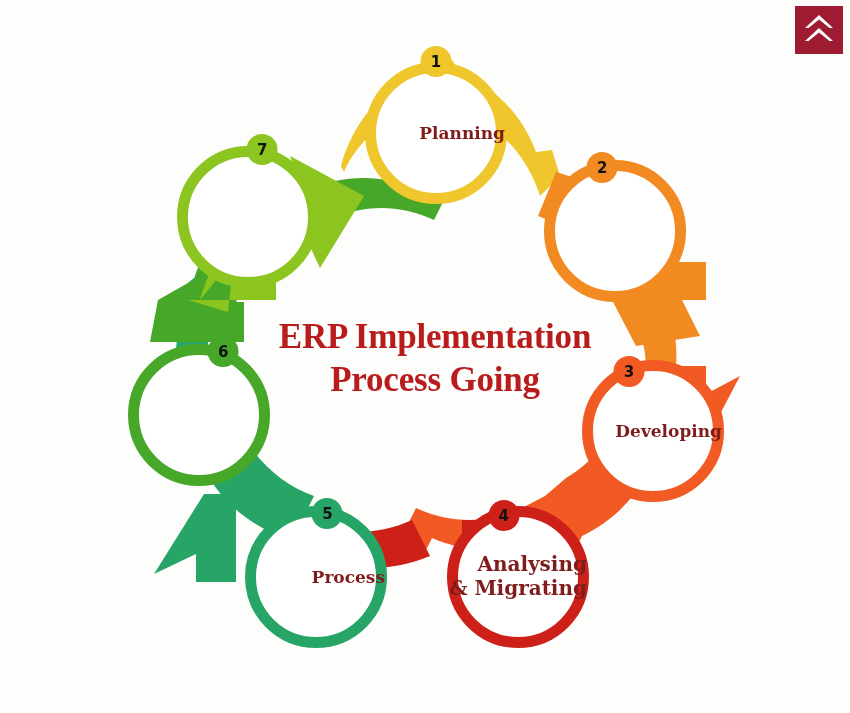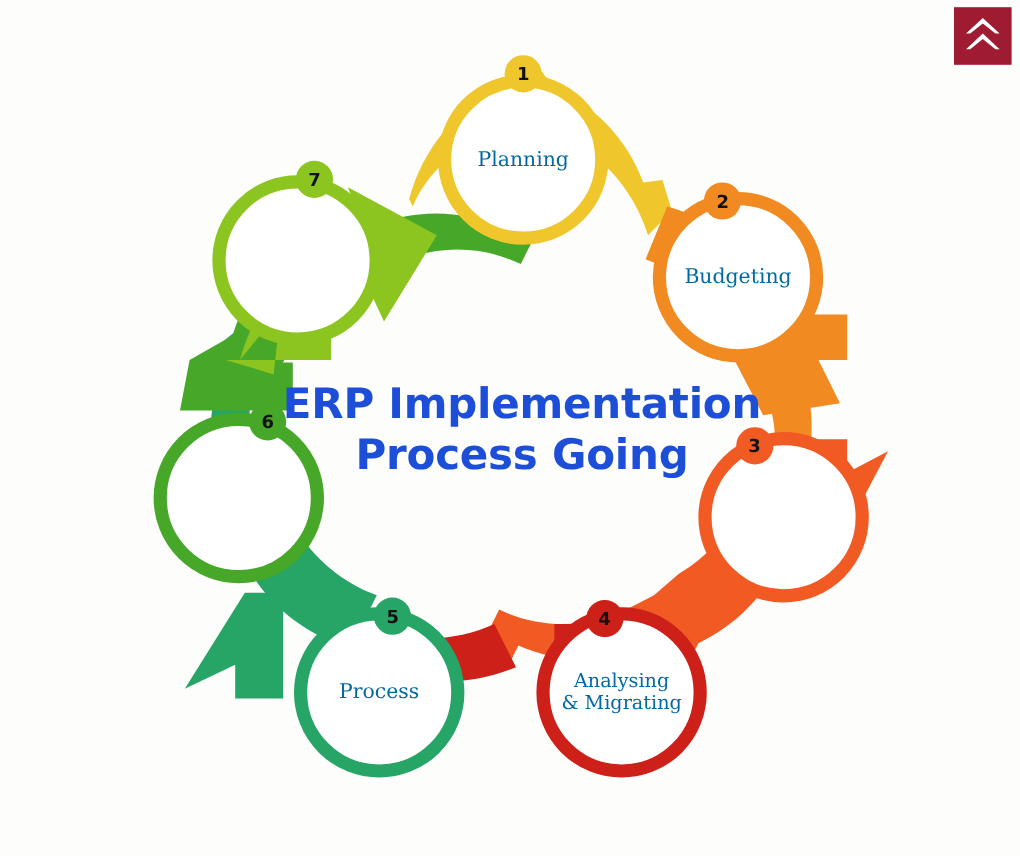--- a/index.html
+++ b/index.html
@@ -70,29 +70,29 @@
     border-style: solid;
     border-width: 11px;
     background: #ffffff;
   }
   .step-label {
     position: absolute;
     left: 50%;
     top: 50%;
     transform: translate(-50%, -50%);
     width: 138px;
-    text-align: center;
+    text-align: right;
     font-family: "DejaVu Serif", serif;
-    font-weight: normal;
+    font-weight: bold;
     font-size: 17px;
     line-height: 1.18;
-    color: #0369a1;
+    color: #7f1d1d;
     z-index: 3;
   }
-  .step-label.two-line { font-size: 16px; }
+  .step-label.two-line { font-size: 20px; }
 
   .badge {
     position: absolute;
     left: 50%;
     top: -15px;
     transform: translateX(-50%);
     width: 31px;
     height: 31px;
     border-radius: 50%;
     display: flex;
@@ -212,26 +212,26 @@
 
   <div class="step" id="step-1">
     <div class="ring" style="border-color: rgb(239, 198, 43);"></div>
     <div class="badge" style="background: rgb(239, 198, 43); color: rgb(18, 18, 18);">1</div>
     <div class="step-label">Planning</div>
   </div>
 
   <div class="step" id="step-2">
     <div class="ring" style="border-color: rgb(241, 138, 33);"></div>
     <div class="badge" style="background: rgb(241, 138, 33); color: rgb(18, 18, 18);">2</div>
-    <div class="step-label">Budgeting</div>
   </div>
 
   <div class="step" id="step-3">
     <div class="ring" style="border-color: rgb(241, 90, 34);"></div>
     <div class="badge" style="background: rgb(241, 90, 34); color: rgb(18, 18, 18);">3</div>
+    <div class="step-label">Developing</div>
   </div>
 
   <div class="step" id="step-4">
     <div class="ring" style="border-color: rgb(204, 32, 24);"></div>
     <div class="badge" style="background: rgb(204, 32, 24); color: rgb(18, 18, 18);">4</div>
     <div class="step-label two-line">
       <span>Analysing</span><br>
       <span>&amp; Migrating</span>
     </div>
   </div>
@@ -245,18 +245,18 @@
   <div class="step" id="step-6">
     <div class="ring" style="border-color: rgb(70, 167, 40);"></div>
     <div class="badge" style="background: rgb(70, 167, 40); color: rgb(18, 18, 18);">6</div>
   </div>
 
   <div class="step" id="step-7">
     <div class="ring" style="border-color: rgb(140, 197, 32);"></div>
     <div class="badge" style="background: rgb(140, 197, 32); color: rgb(18, 18, 18);">7</div>
   </div>
 
-  <div id="center-title" style="color: #1d4ed8;">
+  <div id="center-title" style="color: #b91c1c; font-family: Liberation Serif, serif;">
     <span>ERP Implementation</span>
     <span class="line2">Process Going</span>
   </div>
 
 </div>
 
 </body></html>

